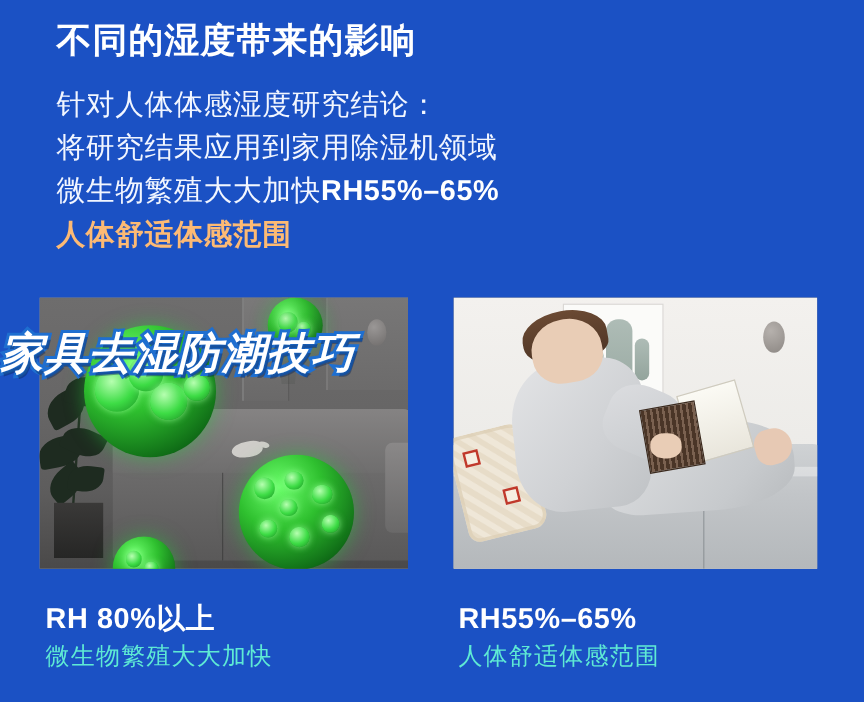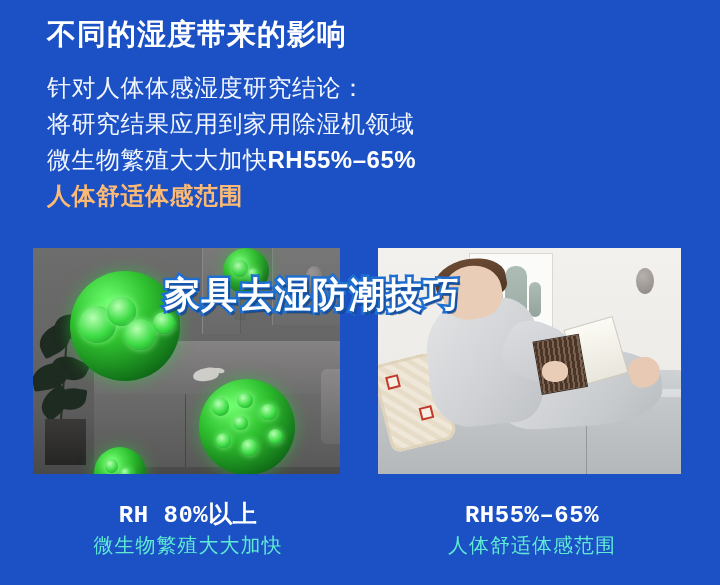--- a/index.html
+++ b/index.html
@@ -298,23 +298,23 @@
     border: 1px solid #3b2a1e;
     transform: rotate(6deg);
   }
 
   
   .overlay-title {
     position: absolute;
     left: 0;
     top: 271px;
     width: 624px;
-    text-align: center;
     font-size: 36px;
     font-weight: bold;
+    font-style: italic;
     letter-spacing: 1px;
     color: #ffffff;
     white-space: nowrap;
     -webkit-text-stroke: 5px #1f6fd0;
     paint-order: stroke fill;
     text-shadow:
       0 0 2px #1f6fd0,
       2px 3px 0 rgba(10,40,90,.45);
   }
 
@@ -323,22 +323,21 @@
     position: absolute;
     left: 0;
     top: 500px;
     width: 720px;
     height: 80px;
   }
   .caption {
     position: absolute;
     top: 0;
     width: 300px;
-    text-align: center;
-    font-family: Liberation Mono, monospace;
+    text-align: left;
   }
   .caption-left  { left: 38px; }
   .caption-right { left: 382px; }
 
   .caption-head {
     font-size: 24px;
     font-weight: bold;
     color: #ffffff;
     letter-spacing: 0.5px;
     line-height: 32px;

